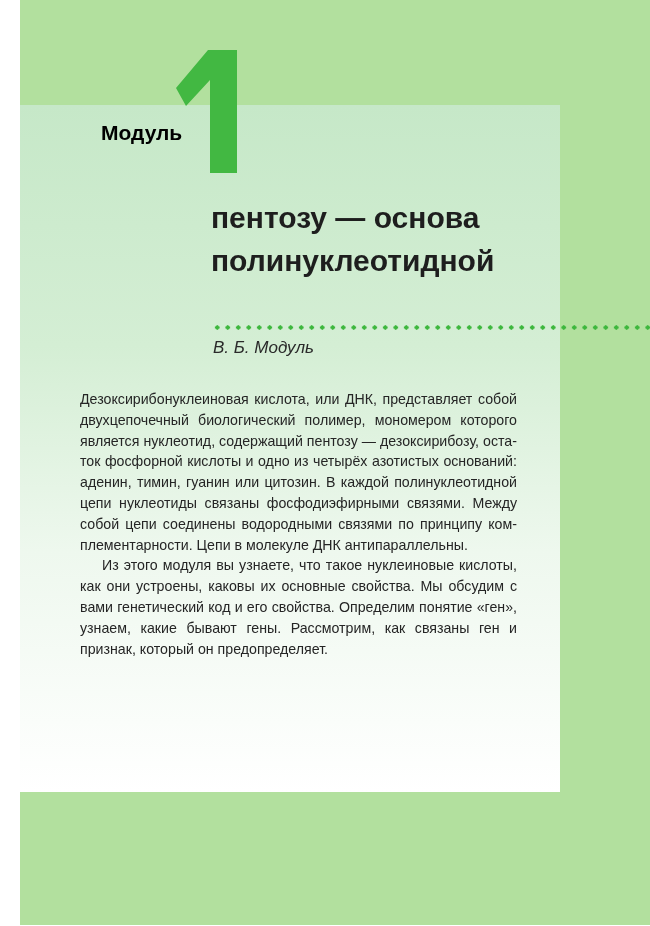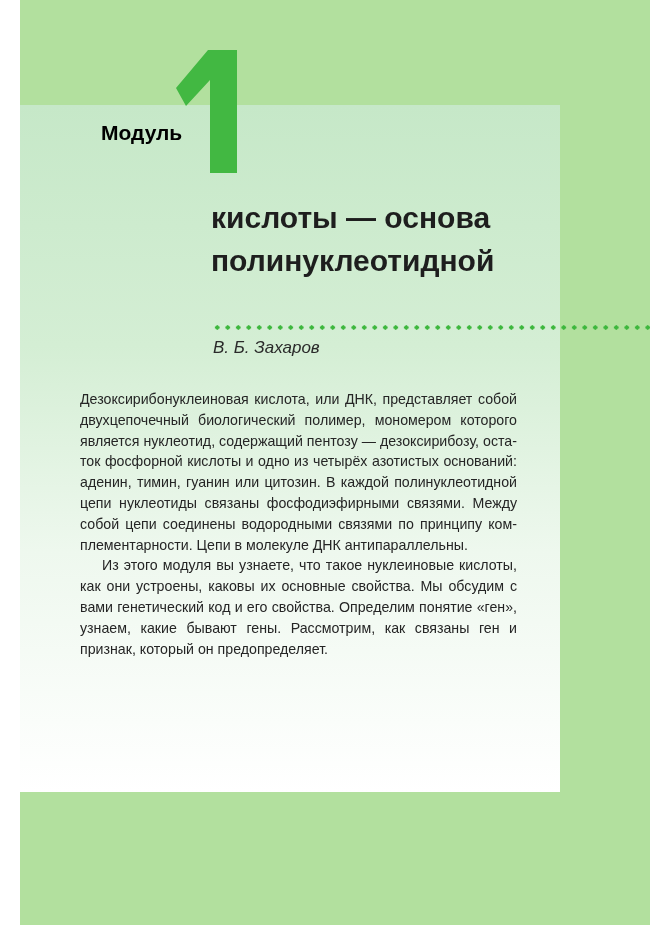--- a/index.html
+++ b/index.html
@@ -98,24 +98,24 @@
 <div class="green-bg"></div>
 <div class="panel"></div>
 
 <div class="module-label">Модуль</div>
 
 <svg class="module-number" viewBox="0 0 64 124" xmlns="http://www.w3.org/2000/svg" aria-label="1">
   <polygon points="34,0 61,0 61,123 34,123 34,30 10,56 0,38 32,0" fill="#42b842"></polygon>
 </svg>
 
 <h1 class="title">
-  <span>кислоты — основа</span>
+  <span>пентозу — основа</span>
   <span>полинуклеотидной</span>
 </h1>
 
 <div class="dots"></div>
 
-<div class="author">В. Б. Захаров</div>
+<div class="author">В. Б. Модуль</div>
 
 <div class="body-text">
   <p>Дезоксирибонуклеиновая кислота, или ДНК, представляет собой двухцепочечный биологический полимер, мономером которого является нуклеотид, содержащий пентозу — дезоксирибозу, оста­ток фосфорной кислоты и одно из четырёх азотистых оснований: аденин, тимин, гуанин или цитозин. В каждой полинуклеотидной цепи нуклеотиды связаны фосфодиэфирными связями. Между собой цепи соединены водородными связями по принципу ком­плементарности. Цепи в молекуле ДНК антипараллельны.</p>
   <p class="indent">Из этого модуля вы узнаете, что такое нуклеиновые кислоты, как они устроены, каковы их основные свойства. Мы обсудим с ва­ми генетический код и его свойства. Определим понятие «ген», уз­наем, какие бывают гены. Рассмотрим, как связаны ген и признак, который он предопределяет.</p>
 </div>
 
 </body></html>

